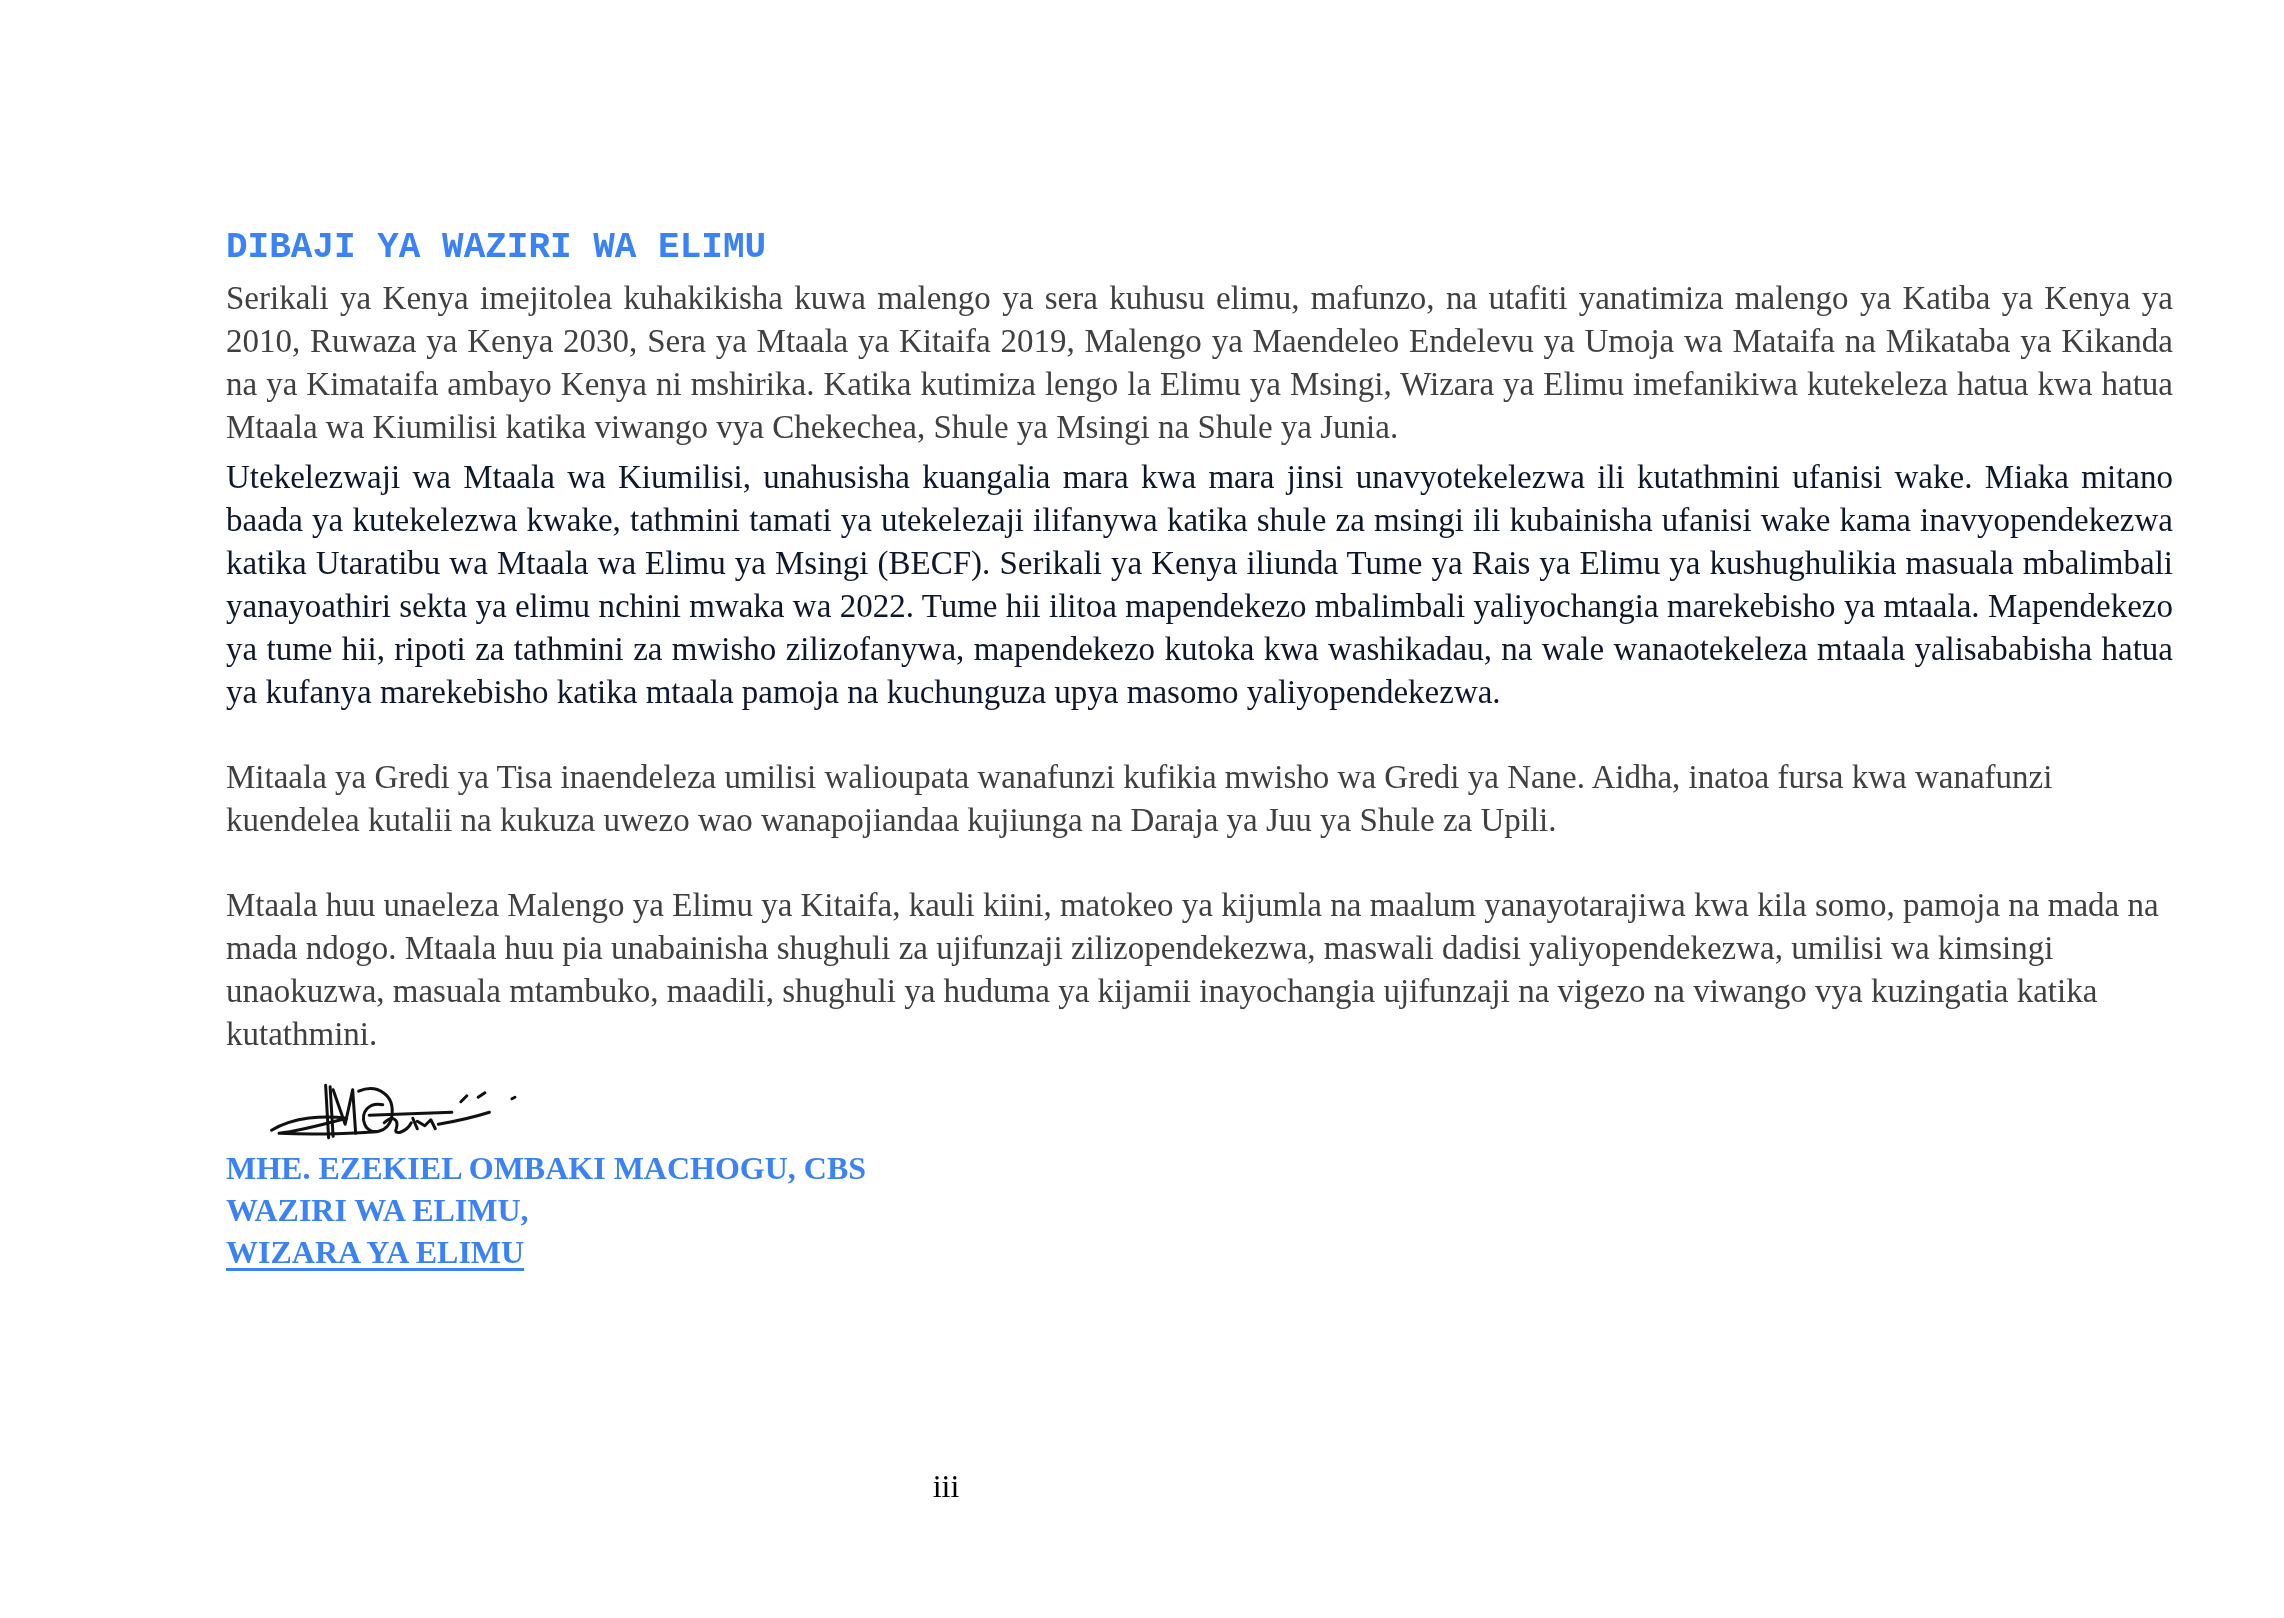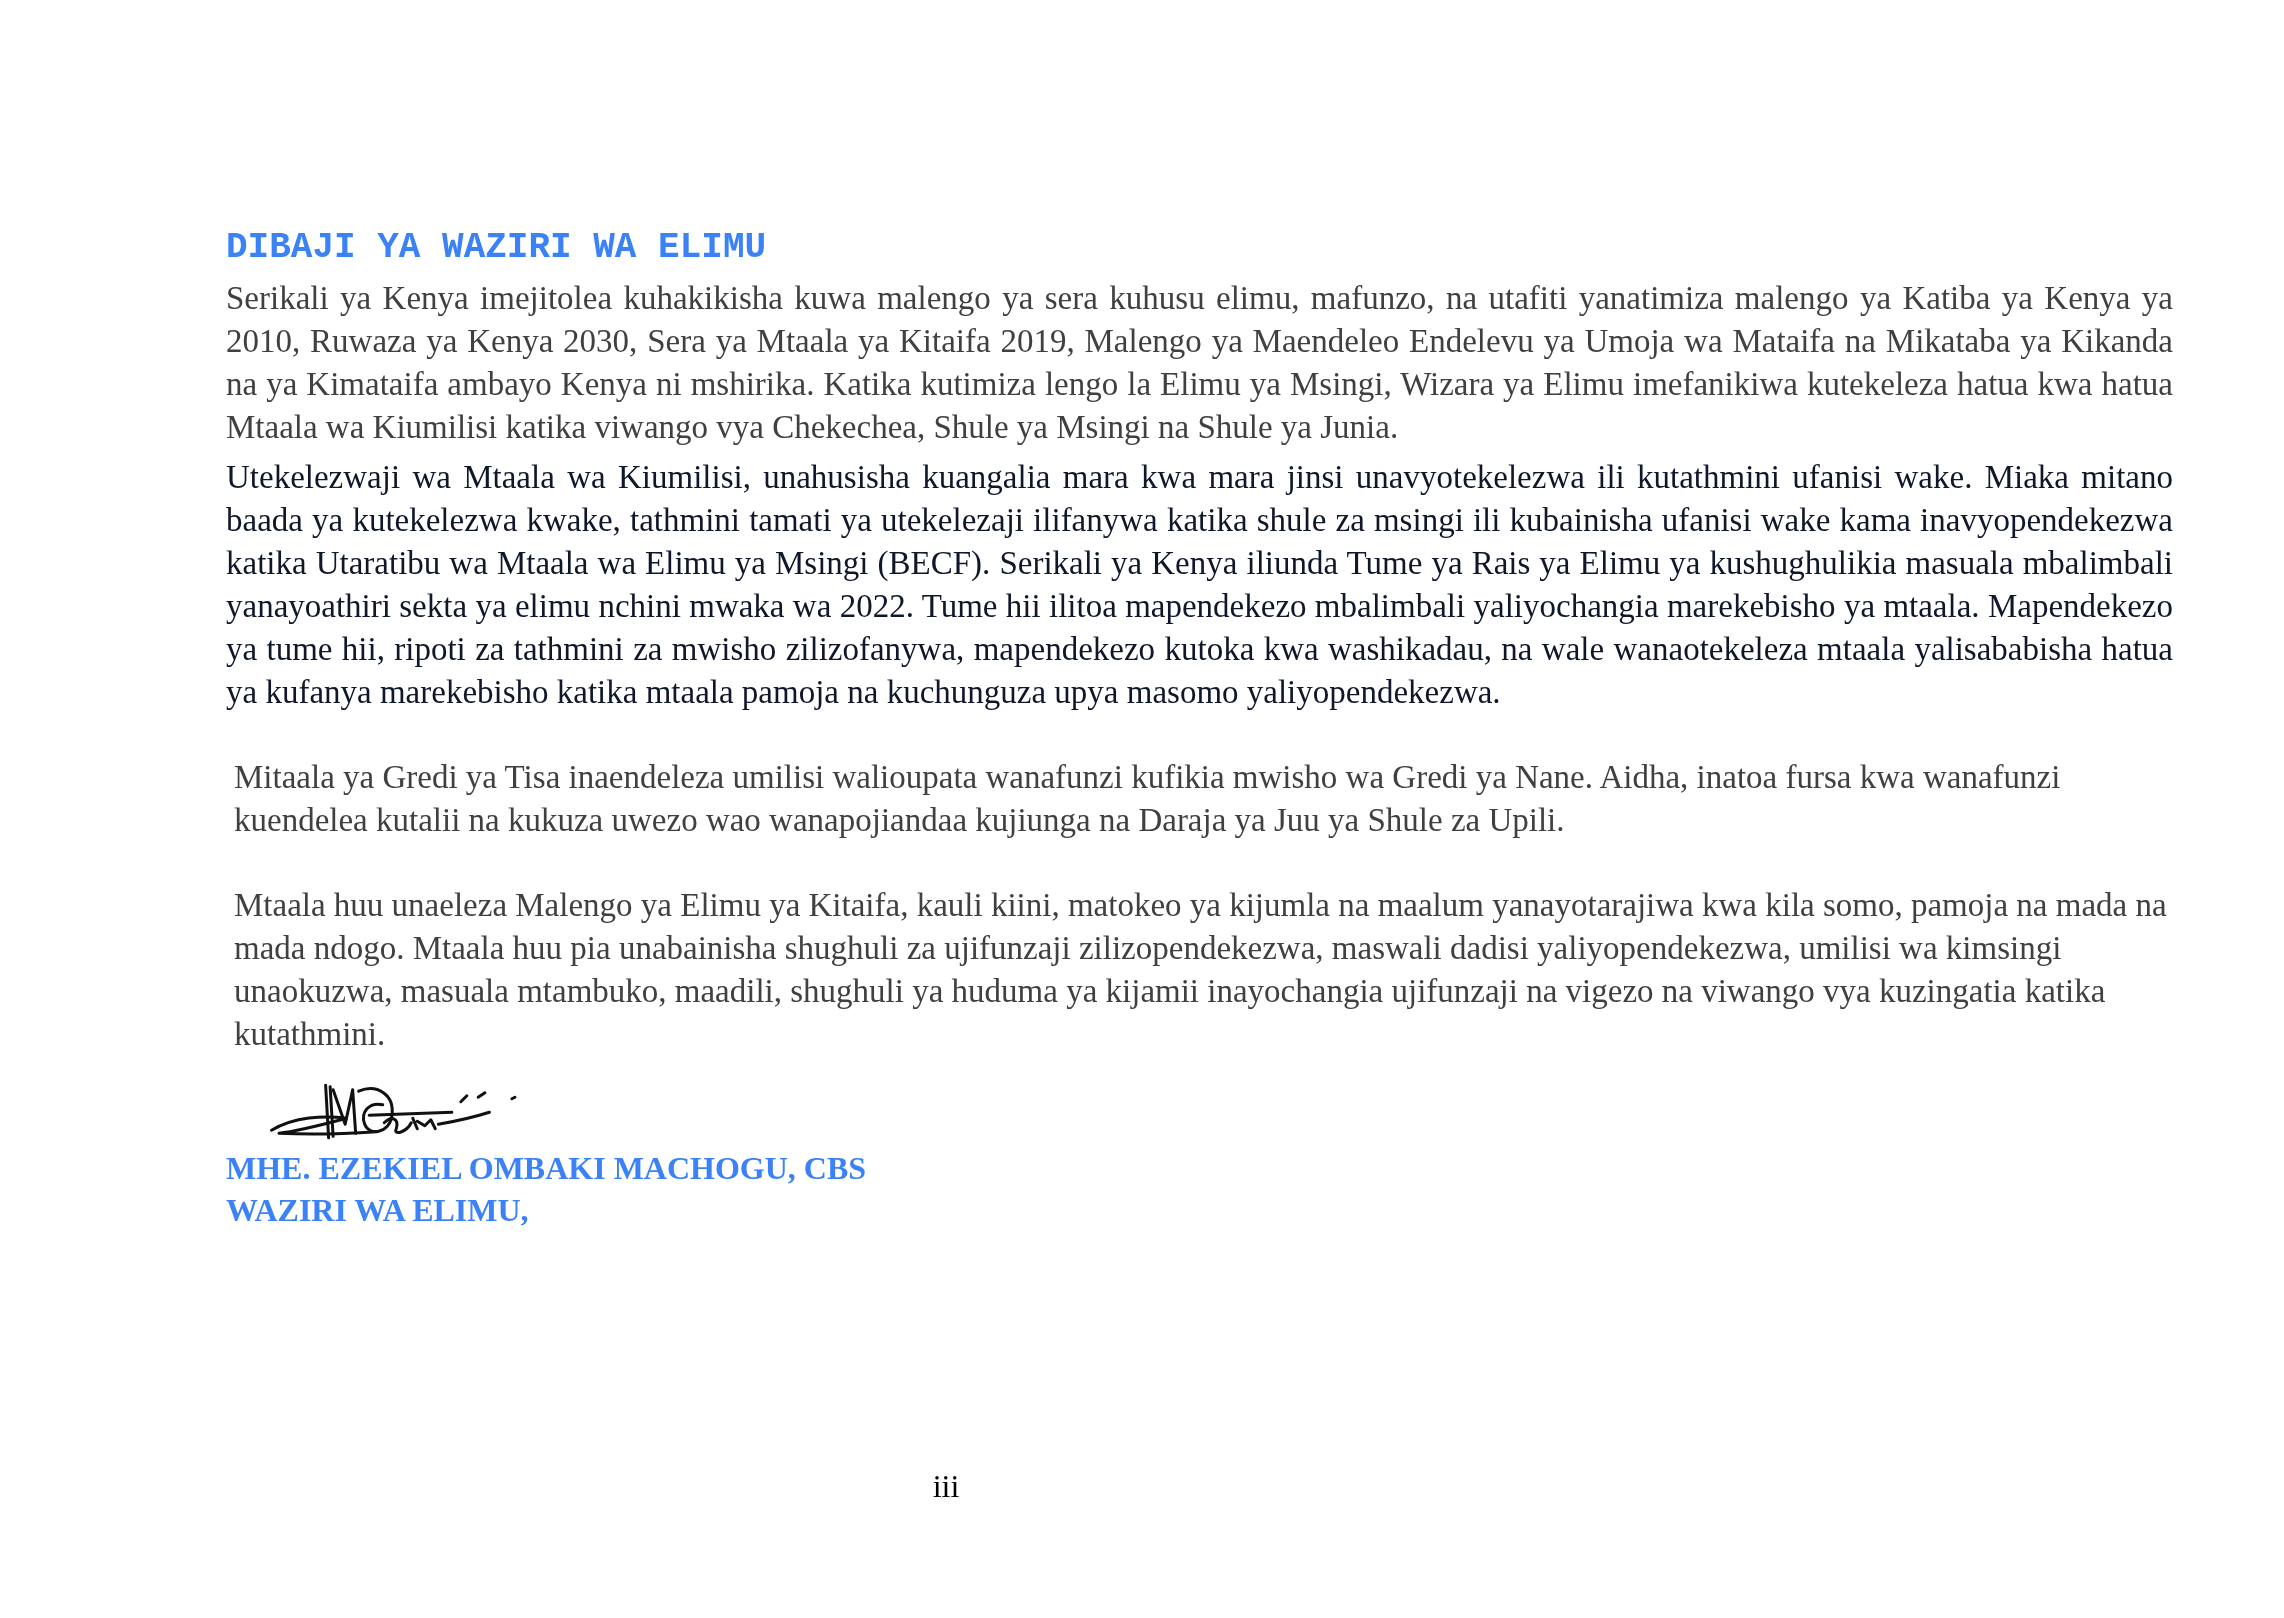--- a/index.html
+++ b/index.html
@@ -32,21 +32,21 @@
     .para {
       font-size: 33px;
       line-height: 43px;
       margin: 0;
       text-align: justify;
       color: #404040;
     }
     .para.tight-top { margin-top: 7.5px; }
     .para.p2 { margin-top: 7.5px; color: #0f172a; }
     .para.gap { margin-top: 42px; }
-    .para.left { text-align: left; margin-left: 8px; }
+    .para.left { text-align: left; }
     .signature {
       margin-top: 22.6px;
       margin-left: 38px;
       width: 278px;
       height: 68px;
     }
     .signoff {
       font-weight: bold;
       font-size: 32px;
       line-height: 42px;
@@ -95,16 +95,17 @@
         <path d="M232 60 C 255 56, 275 52, 300 44"></path>
         <path d="M262 30 L 270 22"></path>
         <path d="M285 24 L 294 18"></path>
         <path d="M330 26 L 334 24"></path>
       </g>
     </svg>
   </div>
 
   <p class="signoff">MHE. EZEKIEL OMBAKI MACHOGU, CBS</p>
   <p class="signoff">WAZIRI WA ELIMU,</p>
+  <p class="signoff"><span class="underline" style="text-decoration: underline; text-decoration-thickness: 3px; text-underline-offset: 4.5px;">WIZARA YA ELIMU</span></p>
 </div>
 
 <div class="page-number">iii</div>
 
 
 </body></html>

